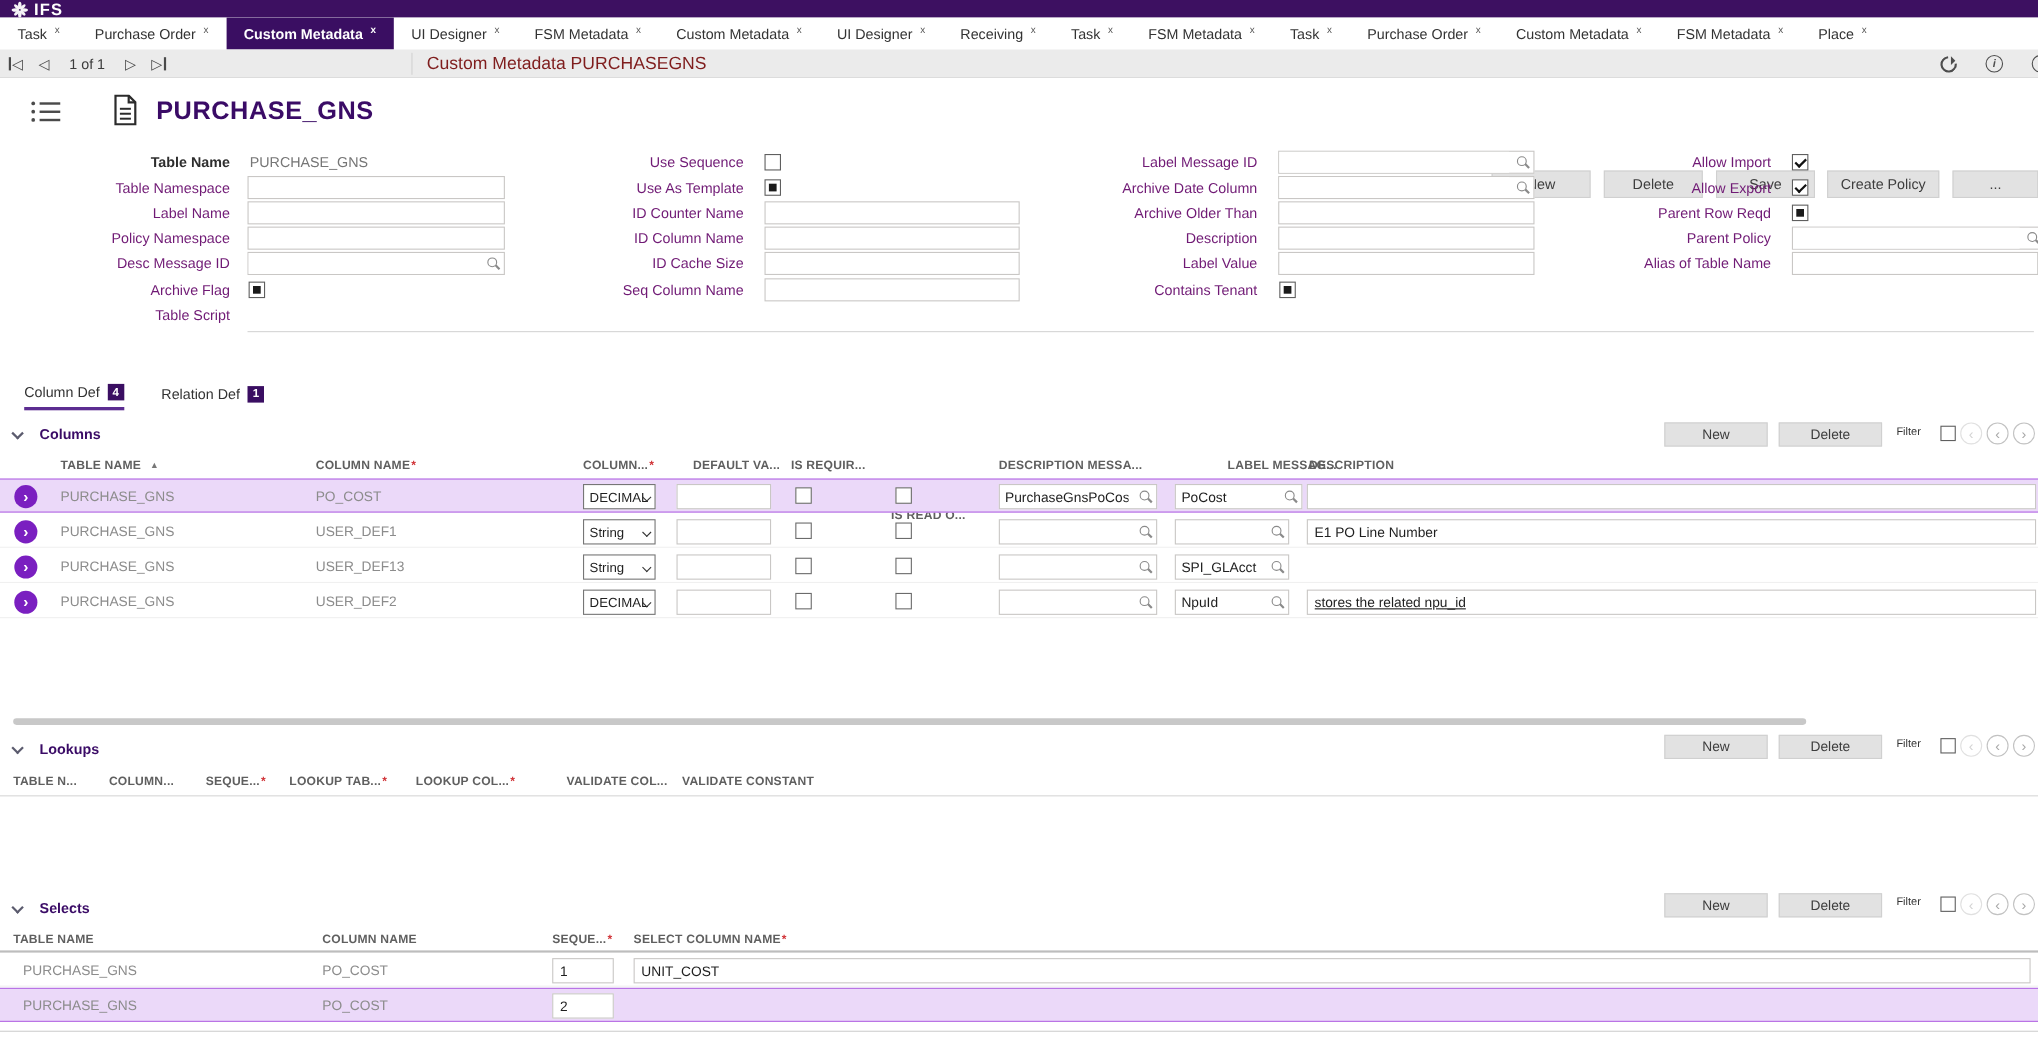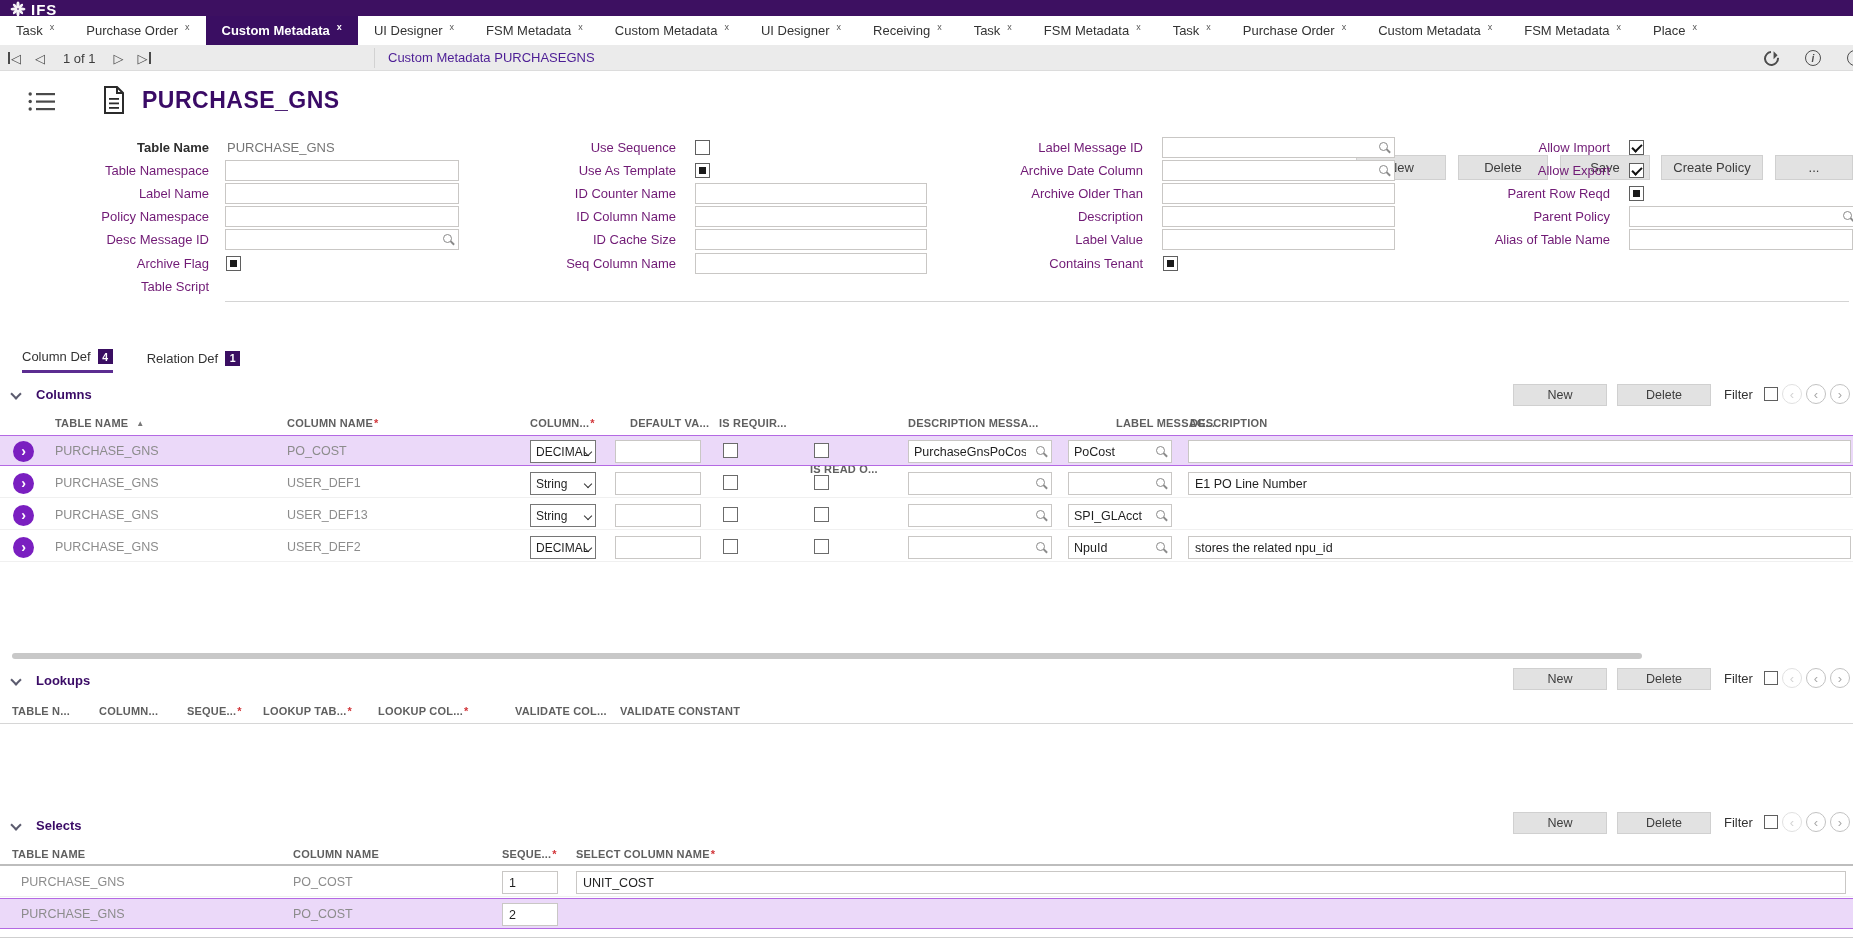--- a/index.html
+++ b/index.html
@@ -20,21 +20,21 @@
 
   
   .toolbar { position:absolute; top:45px; left:0; width:1853px; height:26px; background:#ebebeb; border-bottom:1px solid #dcdcdc; }
   .navgrp { position:absolute; left:8px; top:0; height:26px; display:flex; align-items:center; gap:14px; color:#4a4a4a; }
   .tri { font-size:13px; color:#4a4a4a; line-height:1; }
   .endbar-l, .endbar-r { display:flex; align-items:center; }
   .endbar-l::before { content:""; width:2px; height:12px; background:#4a4a4a; margin-right:1px; }
   .endbar-r::after { content:""; width:2px; height:12px; background:#4a4a4a; margin-left:1px; }
   .counter { font-size:13px; color:#3c3c3c; margin:0 4px; }
   .tb-divider { position:absolute; left:374px; top:3px; width:1px; height:20px; background:#d2d2d2; }
-  .breadcrumb { position:absolute; left:388px; top:5px; font-size:13px; color:#4c1d95; }
+  .breadcrumb { position:absolute; left:388px; top:5px; font-size:16px; color:#7f1d1d; }
   .tb-right { position:absolute; right:0; top:0; height:26px; display:flex; align-items:center; gap:26px; padding-right:0; }
   .icon-refresh { width:15px; height:15px; border:2px solid #4d4d4d; border-radius:50%; border-top-color:transparent; position:relative; transform:rotate(40deg); }
   .icon-refresh::after { content:""; position:absolute; top:-5px; right:-1px; border:4px solid transparent; border-bottom-color:#4d4d4d; transform:rotate(50deg); }
   .icon-info { width:16px; height:16px; border:1.5px solid #4d4d4d; border-radius:50%; font-size:10px; color:#4d4d4d; display:flex; align-items:center; justify-content:center; font-style:italic; font-weight:bold; }
   .icon-part { width:16px; height:16px; border:1.5px solid #4d4d4d; border-radius:50%; margin-right:-10px; }
 
   
   .pagehead { position:absolute; top:71px; left:0; width:1853px; height:52px; background:#fff; }
   .listicon { position:absolute; left:28px; top:20px; }
   .docicon  { position:absolute; left:103px; top:15px; }
@@ -58,21 +58,21 @@
   
   .dtabs { position:absolute; top:349px; left:22px; display:flex; gap:34px; }
   .dtab { display:flex; align-items:center; font-size:13px; color:#333; padding-bottom:6px; cursor:pointer; }
   .dtab.active { border-bottom:3px solid #5c2d91; }
   .badge { display:inline-flex; width:15px; height:15px; background:#3a0e62; color:#fff; font-size:10.5px; font-weight:bold; align-items:center; justify-content:center; margin-left:7px; }
 
   
   .secchev { position:absolute; width:8px; height:8px; border-left:2px solid #5b5b6e; border-bottom:2px solid #5b5b6e; transform:rotate(-45deg); }
   .sectitle { position:absolute; font-size:13px; font-weight:bold; color:#3a0b66; }
   .sbtn { position:absolute; width:94px; height:22px; background:#e2e2e2; border:1px solid #d0d0d0; font-size:12.5px; color:#3d3d3d; display:flex; align-items:center; justify-content:center; cursor:pointer; }
-  .filterlbl { position:absolute; font-size:13px; color:#333; }
+  .filterlbl { position:absolute; font-size:10px; color:#333; }
   .fcb { position:absolute; width:14px; height:14px; border:1px solid #5f5f5f; background:#fff; }
   .pager { position:absolute; width:20px; height:20px; border:1px solid #c2c2c2; border-radius:50%; color:#a8a8a8; font-size:13px; display:flex; align-items:center; justify-content:center; }
   .pager.ghost { opacity:.5; }
 
   .hcell { position:absolute; font-size:11px; font-weight:bold; color:#5f5f5f; letter-spacing:.2px; white-space:nowrap; }
   .req { color:#d13438; margin-left:1px; }
   .sortasc { font-size:8px; color:#777; margin-left:8px; position:relative; top:-1px; }
 
   .grid { position:absolute; left:0; width:1853px; }
   .crow { position:absolute; left:0; width:1853px; height:31px; border-top:1px solid transparent; border-bottom:1px solid #f0f0f0; }
@@ -348,21 +348,21 @@
         <span>DECIMAL</span>
         <span class="selchev"></span>
       </div>
     <input class="ginput" style="left: 615px; width: 86px;" value="">
     <span class="gcb" style="left:723px;"></span>
     <span class="gcb" style="left:814px;"></span>
     <div class="glookup" style="left:908px;width:144px;">
         <input value="PurchaseGnsPoCost" style="">
         <span class="mag"></span>
       </div>
-    <div class="glookup" style="left:1068px;width:104px;">
+    <div class="glookup" style="left:1068px;width:116px;">
         <input value="PoCost" style="">
         <span class="mag"></span>
       </div>
     <input class="ginput" style="left: 1188px; width: 663px;" value="">
   </div>
 
   <div class="crow" style="top:467px;">
     <span class="expander">›</span>
     <span class="gtext" style="left:55px;">PURCHASE_GNS</span>
     <span class="gtext" style="left:287px;">USER_DEF1</span>
@@ -417,21 +417,21 @@
     <span class="gcb" style="left:723px;"></span>
     <span class="gcb" style="left:814px;"></span>
     <div class="glookup" style="left:908px;width:144px;">
         <input value="" style="">
         <span class="mag"></span>
       </div>
     <div class="glookup" style="left:1068px;width:104px;">
         <input value="NpuId" style="">
         <span class="mag"></span>
       </div>
-    <input class="ginput" style="left: 1188px; width: 663px;" value="stores the related npu_id">
+    <input class="ginput" style="left: 1188px; width: 663px; text-decoration: underline;" value="stores the related npu_id">
   </div>
 
   <div class="hscroll"></div>
 </div>
 
 <div class="grid">
   <span class="secchev" style="left:12px;top:676px;"></span>
   <div class="sectitle" style="left:36px;top:673px;">Lookups</div>
   <button class="sbtn" style="left:1513px;top:668px;">New</button>
   <button class="sbtn" style="left:1617px;top:668px;">Delete</button>

